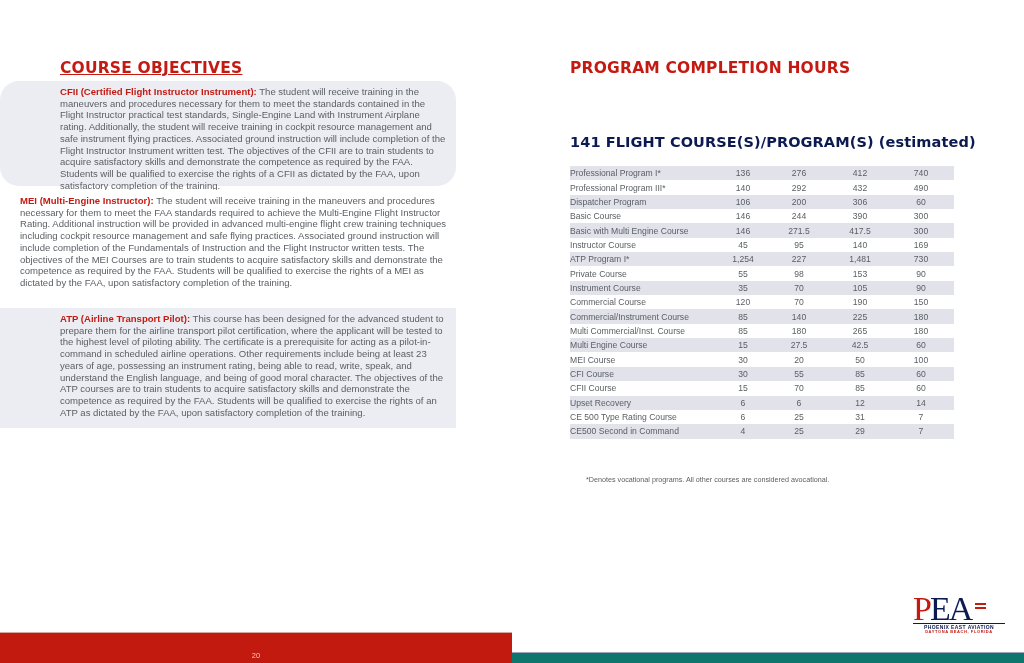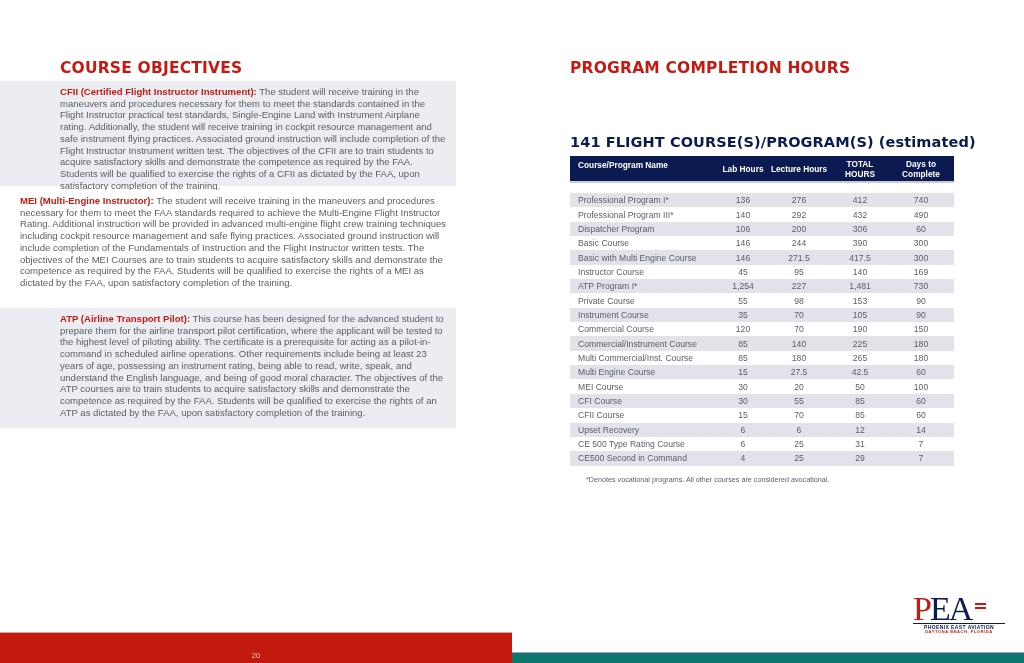--- a/index.html
+++ b/index.html
@@ -5,27 +5,27 @@
     * { margin: 0; padding: 0; box-sizing: border-box; }
     html, body { width: 1024px; height: 663px; overflow: hidden; background: #ffffff; }
     body { position: relative; font-family: "Liberation Sans", sans-serif; color: #555a5f; }
 
     
     .left-page { position: absolute; left: 0; top: 0; width: 512px; height: 632px; }
     .section-title {
       position: absolute; font-family: "DejaVu Sans", sans-serif; font-weight: bold;
       color: #c41a12; font-size: 15.5px; letter-spacing: 0.2px;
     }
-    .left-title { left: 60px; top: 59px; }
+    .left-title { left: 60px; top: 59px; text-decoration: underline; }
     .objective-block {
       position: absolute; left: 0; width: 456px; background: #ecedf2;
       padding: 5px 8px 4px 60px; font-size: 9.55px; line-height: 11.7px; color: #5a5e63;
     }
     .objective-block.white { background: #ffffff; padding-left: 20px; }
-    .obj1 { top: 81px; height: 105px; }
+    .obj1 { top: 81px; height: 105px; border-radius: 19px; }
     .obj2 { top: 190px; height: 113px; }
     .obj3 { top: 308px; height: 120px; }
     .obj-term { color: #c41a12; font-weight: bold; }
 
     
     .right-page { position: absolute; left: 512px; top: 0; width: 512px; height: 632px; }
     .right-title { left: 58px; top: 59px; }
     .intro {
       position: absolute; left: 58px; top: 82px; width: 390px;
       font-size: 9.6px; line-height: 11.6px; color: #555a5f;
@@ -46,21 +46,21 @@
     .col-num { width: 58.5px; text-align: center; }
     .thead .col-num:nth-child(2) { width: 46px; }
     .thead .col-num:nth-child(3) { width: 66px; }
     .thead .col-num:nth-child(4) { width: 56px; }
     .thead .col-num:nth-child(5) { width: 66px; }
     .tbody { margin-top: 10px; }
     .trow {
       display: flex; height: 14.35px; align-items: center; font-size: 8.6px; color: #5a5e63;
     }
     .trow.shaded { background: #e1e2ea; }
-    .trow .col-name { padding-left: 8px; }
+    .trow .col-name { }
     .trow .c1 { width: 46px; text-align: center; }
     .trow .c2 { width: 66px; text-align: center; }
     .trow .c3 { width: 56px; text-align: center; }
     .trow .c4 { width: 66px; text-align: center; }
     .footnote {
       position: absolute; left: 74px; top: 475px; font-size: 7.2px; color: #5a5e63;
     }
 
     
     .logo { position: absolute; left: 913px; top: 574px; width: 92px; height: 40px; margin-top: 20px; }
@@ -117,27 +117,20 @@
   <div class="objective-block obj3">
     <span class="obj-term">ATP (Airline Transport Pilot):</span><span> This course has been designed for the advanced student to prepare them for the airline transport pilot certification, where the applicant will be tested to the highest level of piloting ability. The certificate is a prerequisite for acting as a pilot-in-command in scheduled airline operations. Other requirements include being at least 23 years of age, possessing an instrument rating, being able to read, write, speak, and understand the English language, and being of good moral character. The objectives of the ATP courses are to train students to acquire satisfactory skills and demonstrate the competence as required by the FAA. Students will be qualified to exercise the rights of an ATP as dictated by the FAA, upon satisfactory completion of the training.</span>
   </div>
 </div>
 
 <div class="right-page">
   <div class="section-title right-title">PROGRAM COMPLETION HOURS</div>
   <div class="table-title">141 FLIGHT COURSE(S)/PROGRAM(S) (estimated)</div>
 
   <div class="hours-table">
-    <div class="thead">
-      <div class="col-name">Course/Program Name</div>
-      <div class="col-num">Lab Hours</div>
-      <div class="col-num">Lecture Hours</div>
-      <div class="col-num">TOTAL HOURS</div>
-      <div class="col-num">Days to Complete</div>
-    </div>
     <div class="tbody" id="tbody">
         <div class="trow shaded">
           <div class="col-name">Professional Program I*</div>
           <div class="c1">136</div>
           <div class="c2">276</div>
           <div class="c3">412</div>
           <div class="c4">740</div>
         </div>
         <div class="trow">
           <div class="col-name">Professional Program III*</div>

